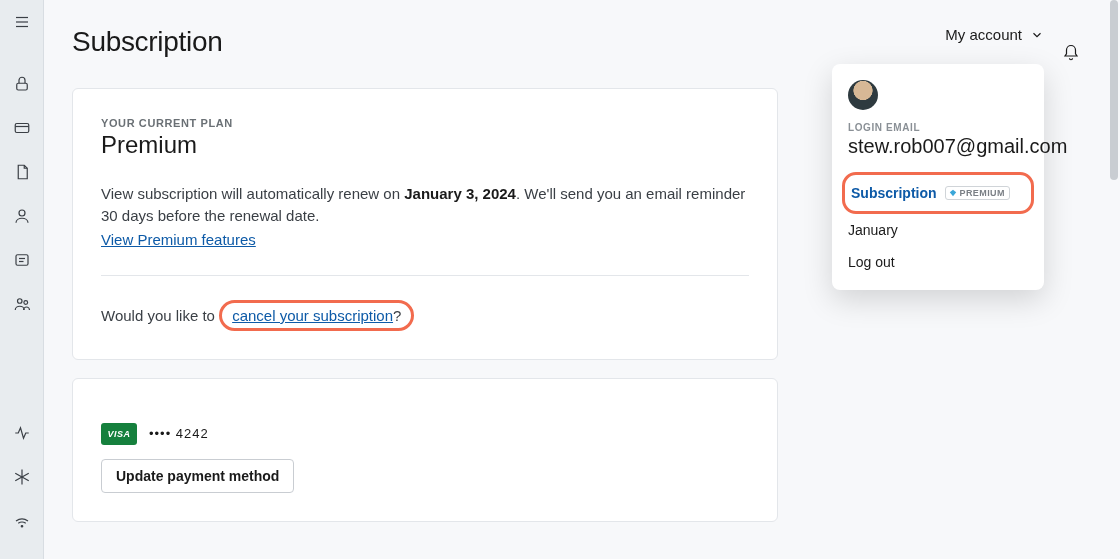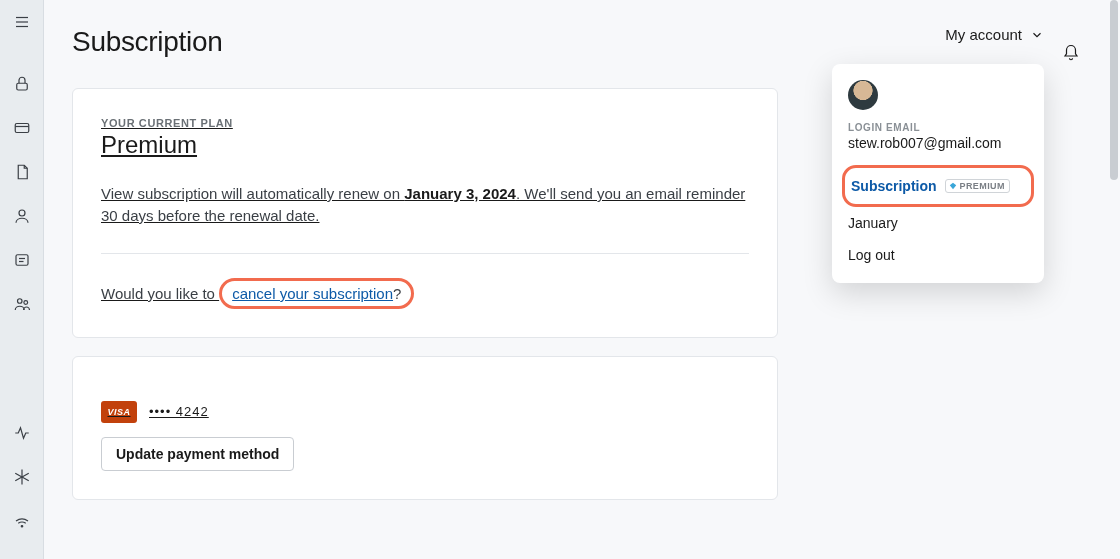--- a/index.html
+++ b/index.html
@@ -41,40 +41,39 @@
   .account-trigger .chev { width:14px; height:14px; stroke:#1a1a1a; stroke-width:2; fill:none; }
   .bell-wrap { position:absolute; right:40px; top:44px; cursor:pointer; }
   .bell-wrap svg { width:18px; height:18px; stroke:#1a1a1a; stroke-width:1.6; fill:none; }
   .card {
     background:#fff;
     border:1px solid #e3e6ea;
     border-radius:6px;
     width: 706px;
     padding: 28px 28px 28px 28px;
     margin-top: 30px;
-    text-decoration: underline;
   }
   .eyebrow { font-size:11px; letter-spacing:0.6px; font-weight:600; color:#6a7075; text-transform:uppercase; }
   .plan-name { font-size:24px; font-weight:500; margin-top:2px; color:#1a1a1a; }
   .desc { font-size:15px; color:#3a3f45; margin-top:24px; line-height:1.45; max-width:660px; }
   .desc strong { font-weight:600; color:#1a1a1a; }
   .link { color:#0d5aa7; text-decoration:underline; cursor:pointer; font-size:15px; }
   .features-link { display:inline-block; margin-top:4px; }
   .divider { border:none; border-top:1px solid #e3e6ea; margin:26px 0 24px 0; }
   .cancel-row { font-size:15px; color:#3a3f45; }
   .hl-ring {
     border:3px solid #f26b4e;
     border-radius:18px;
     padding:4px 10px 4px 10px;
     display:inline-block;
   }
   .card2 { padding:26px 28px 28px 28px; }
   .pm-title { font-size:24px; font-weight:500; color:#1a1a1a; }
   .pm-row { display:flex; align-items:center; gap:12px; margin-top:18px; }
-  .visa-badge { width:36px; height:22px; background:#c2410c; border-radius:3px; color:#fff; font-size:9px; font-weight:700; font-style:italic; display:flex; align-items:center; justify-content:center; letter-spacing:0.5px; }
+  .visa-badge { width:36px; height:22px; background:#15803d; border-radius:3px; color:#fff; font-size:9px; font-weight:700; font-style:italic; display:flex; align-items:center; justify-content:center; letter-spacing:0.5px; }
   .card-last4 { font-size:13px; color:#1a1a1a; letter-spacing:1px; }
   .expires { font-size:15px; color:#3a3f45; margin-top:8px; }
   .btn-outline {
     margin-top:14px;
     display:inline-block;
     padding:8px 14px;
     border:1px solid #c9cdd2;
     border-radius:4px;
     background:#fff;
     font-size:14px;
@@ -86,21 +85,21 @@
     position:absolute;
     top:64px; right:76px;
     width:212px;
     background:#fff;
     border-radius:8px;
     box-shadow:0 10px 30px rgba(0,0,0,0.15);
     padding:16px 16px 12px 16px;
   }
   .avatar { width:30px; height:30px; border-radius:50%; background: radial-gradient(circle at 50% 35%, #d7b896 0 38%, #2e3a3f 40% 100%); margin-bottom:12px; }
   .dd-label { font-size:10px; letter-spacing:0.6px; font-weight:700; color:#8a9096; }
-  .dd-email { font-size:14px; color:#1a1a1a; margin-top:2px; margin-bottom:14px; }
+  .dd-email { font-size:20px; color:#1a1a1a; margin-top:2px; margin-bottom:14px; }
   .dd-item { display:flex; align-items:center; font-size:14px; color:#1a1a1a; padding:8px 0; cursor:pointer; }
   .dd-item.sub { color:#0d5aa7; font-weight:600; }
   .badge-prem {
     margin-left:8px;
     font-size:9px;
     font-weight:700;
     letter-spacing:0.4px;
     color:#7a7f85;
     border:1px solid #d0d4d8;
     border-radius:3px;
@@ -219,20 +218,21 @@
         <path d="M10 19a2 2 0 0 0 4 0"></path>
       </svg>
   </div>
 
   <section class="card">
     <div class="eyebrow">YOUR CURRENT PLAN</div>
     <div class="plan-name">Premium</div>
     <p class="desc">
       <span>View subscription will automatically renew on </span><strong>January 3, 2024</strong><span>. We'll send you an email reminder 30 days before the renewal date.</span>
     </p>
+    <a class="link features-link">View Premium features</a>
     <hr class="divider">
     <p class="cancel-row">
       <span>Would you like to </span><span class="hl-ring"><a class="link">cancel your subscription</a><span>?</span></span>
     </p>
   </section>
 
   <section class="card card2" style="margin-top:18px;">
     <div class="pm-row">
       <div class="visa-badge">VISA</div>
       <span class="card-last4">•••• 4242</span>

